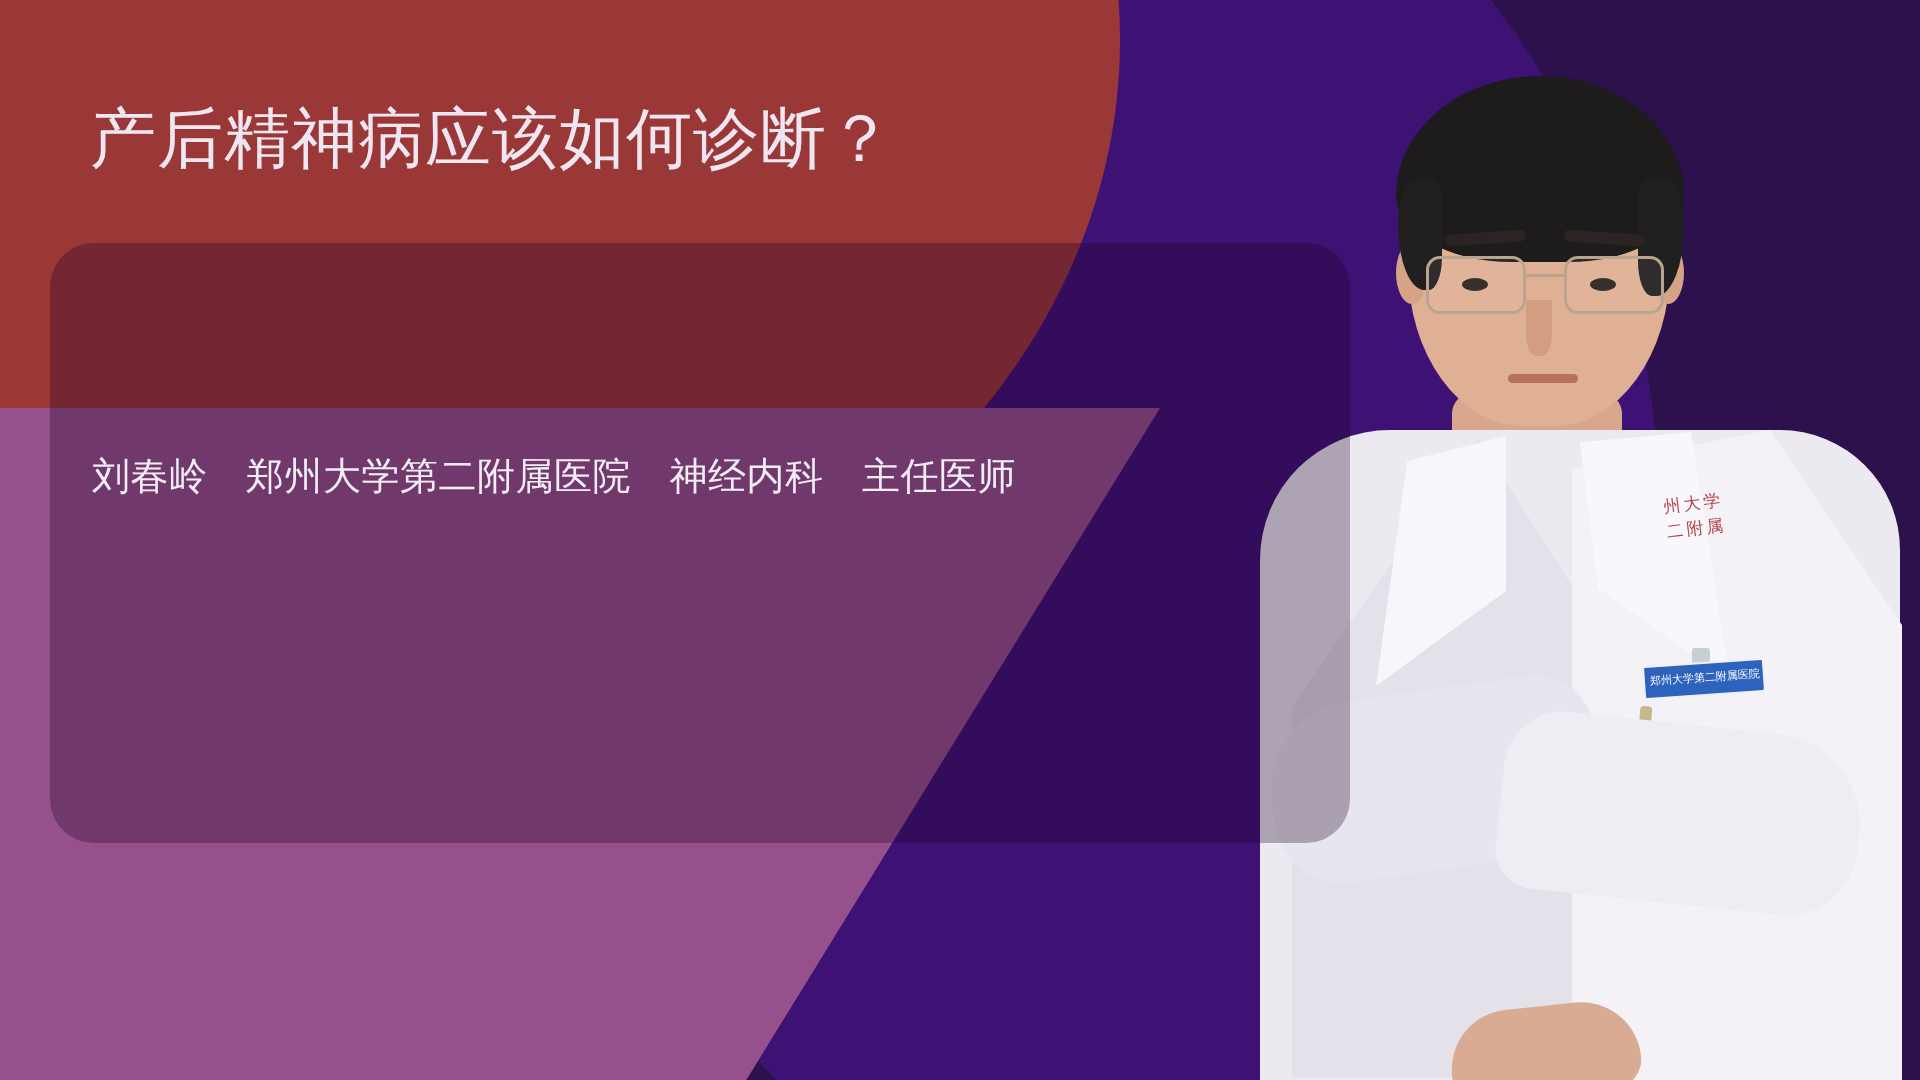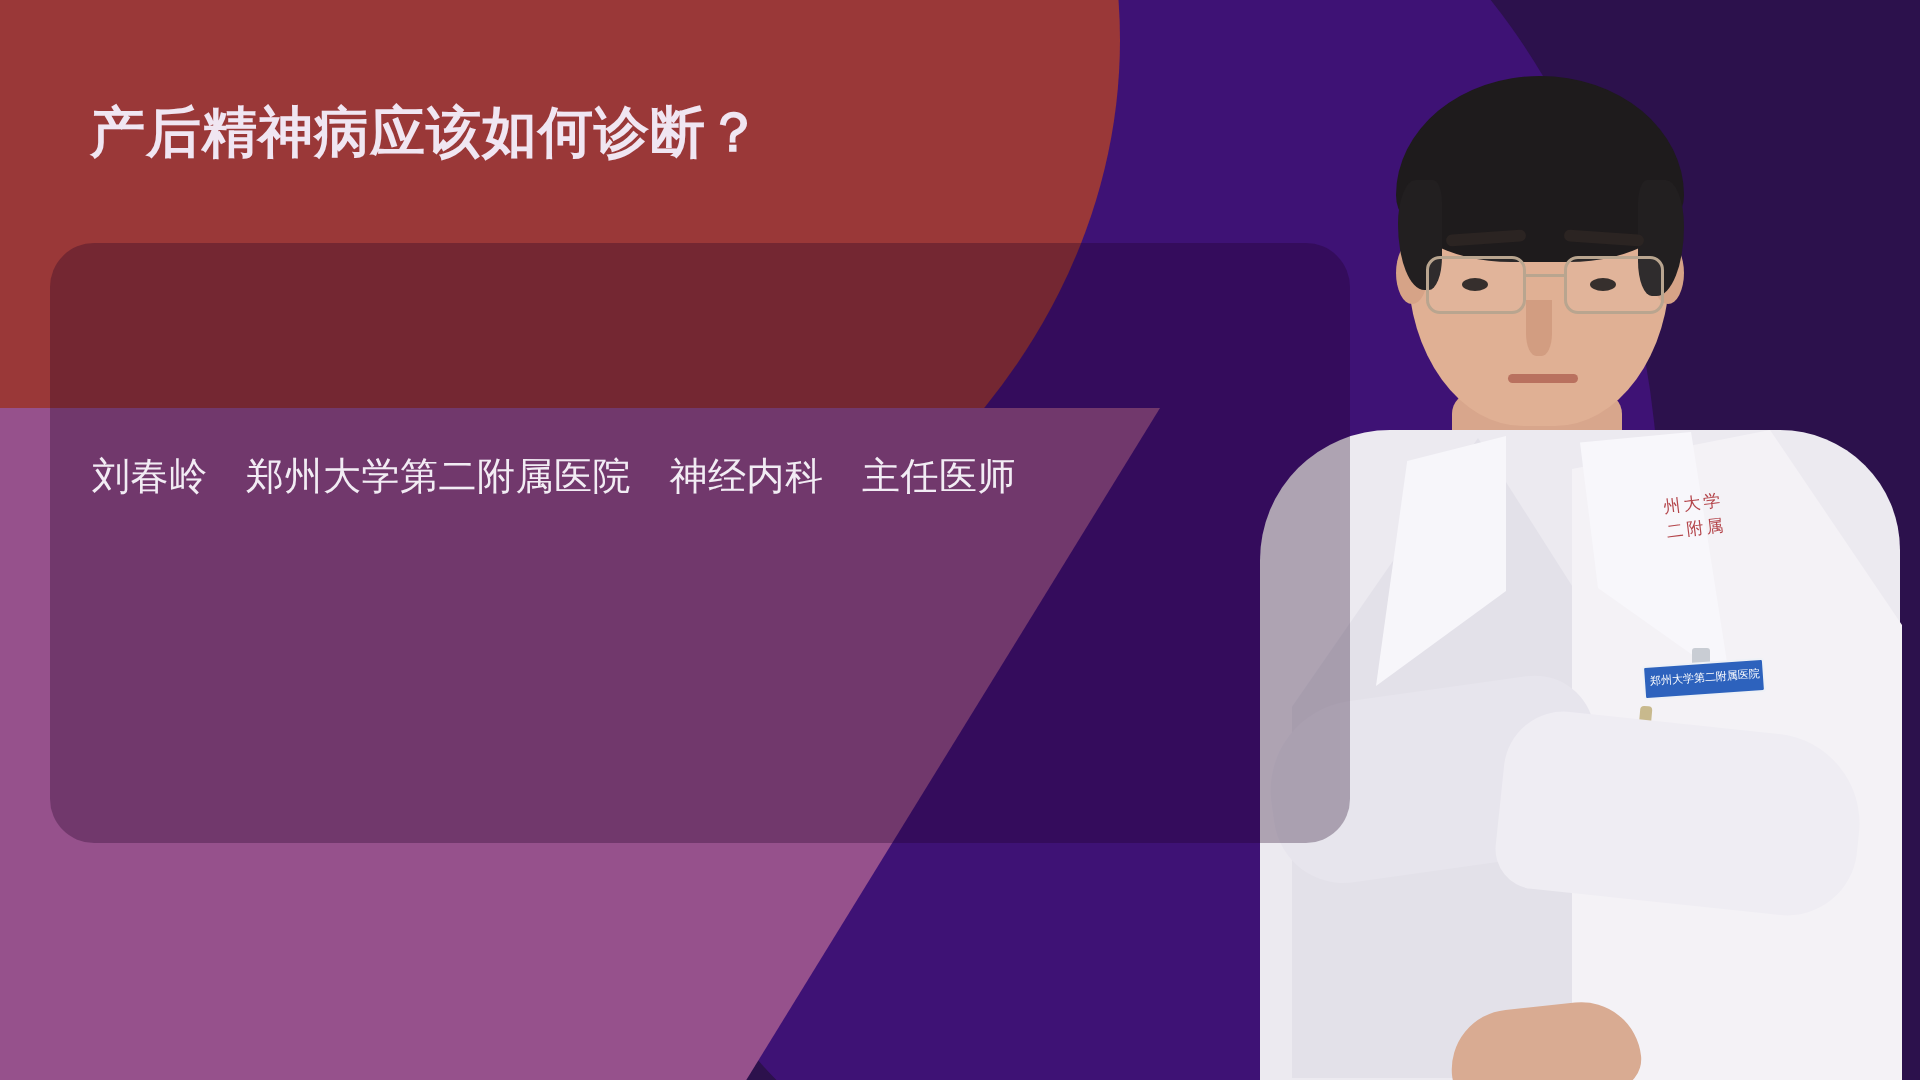--- a/index.html
+++ b/index.html
@@ -76,23 +76,23 @@
     box-sizing: border-box;
   }
 
   
   .title {
     position: absolute;
     left: 90px;
     top: 100px;
     width: 1180px;
     color: #f0e6f2;
-    font-size: 55px;
+    font-size: 66px;
     line-height: 1.18;
-    font-weight: 700;
+    font-weight: 400;
     letter-spacing: 1px;
     white-space: pre-wrap;
   }
 
   .byline {
     position: absolute;
     left: 92px;
     top: 452px;
     color: #f2ecf4;
     font-size: 38px;

